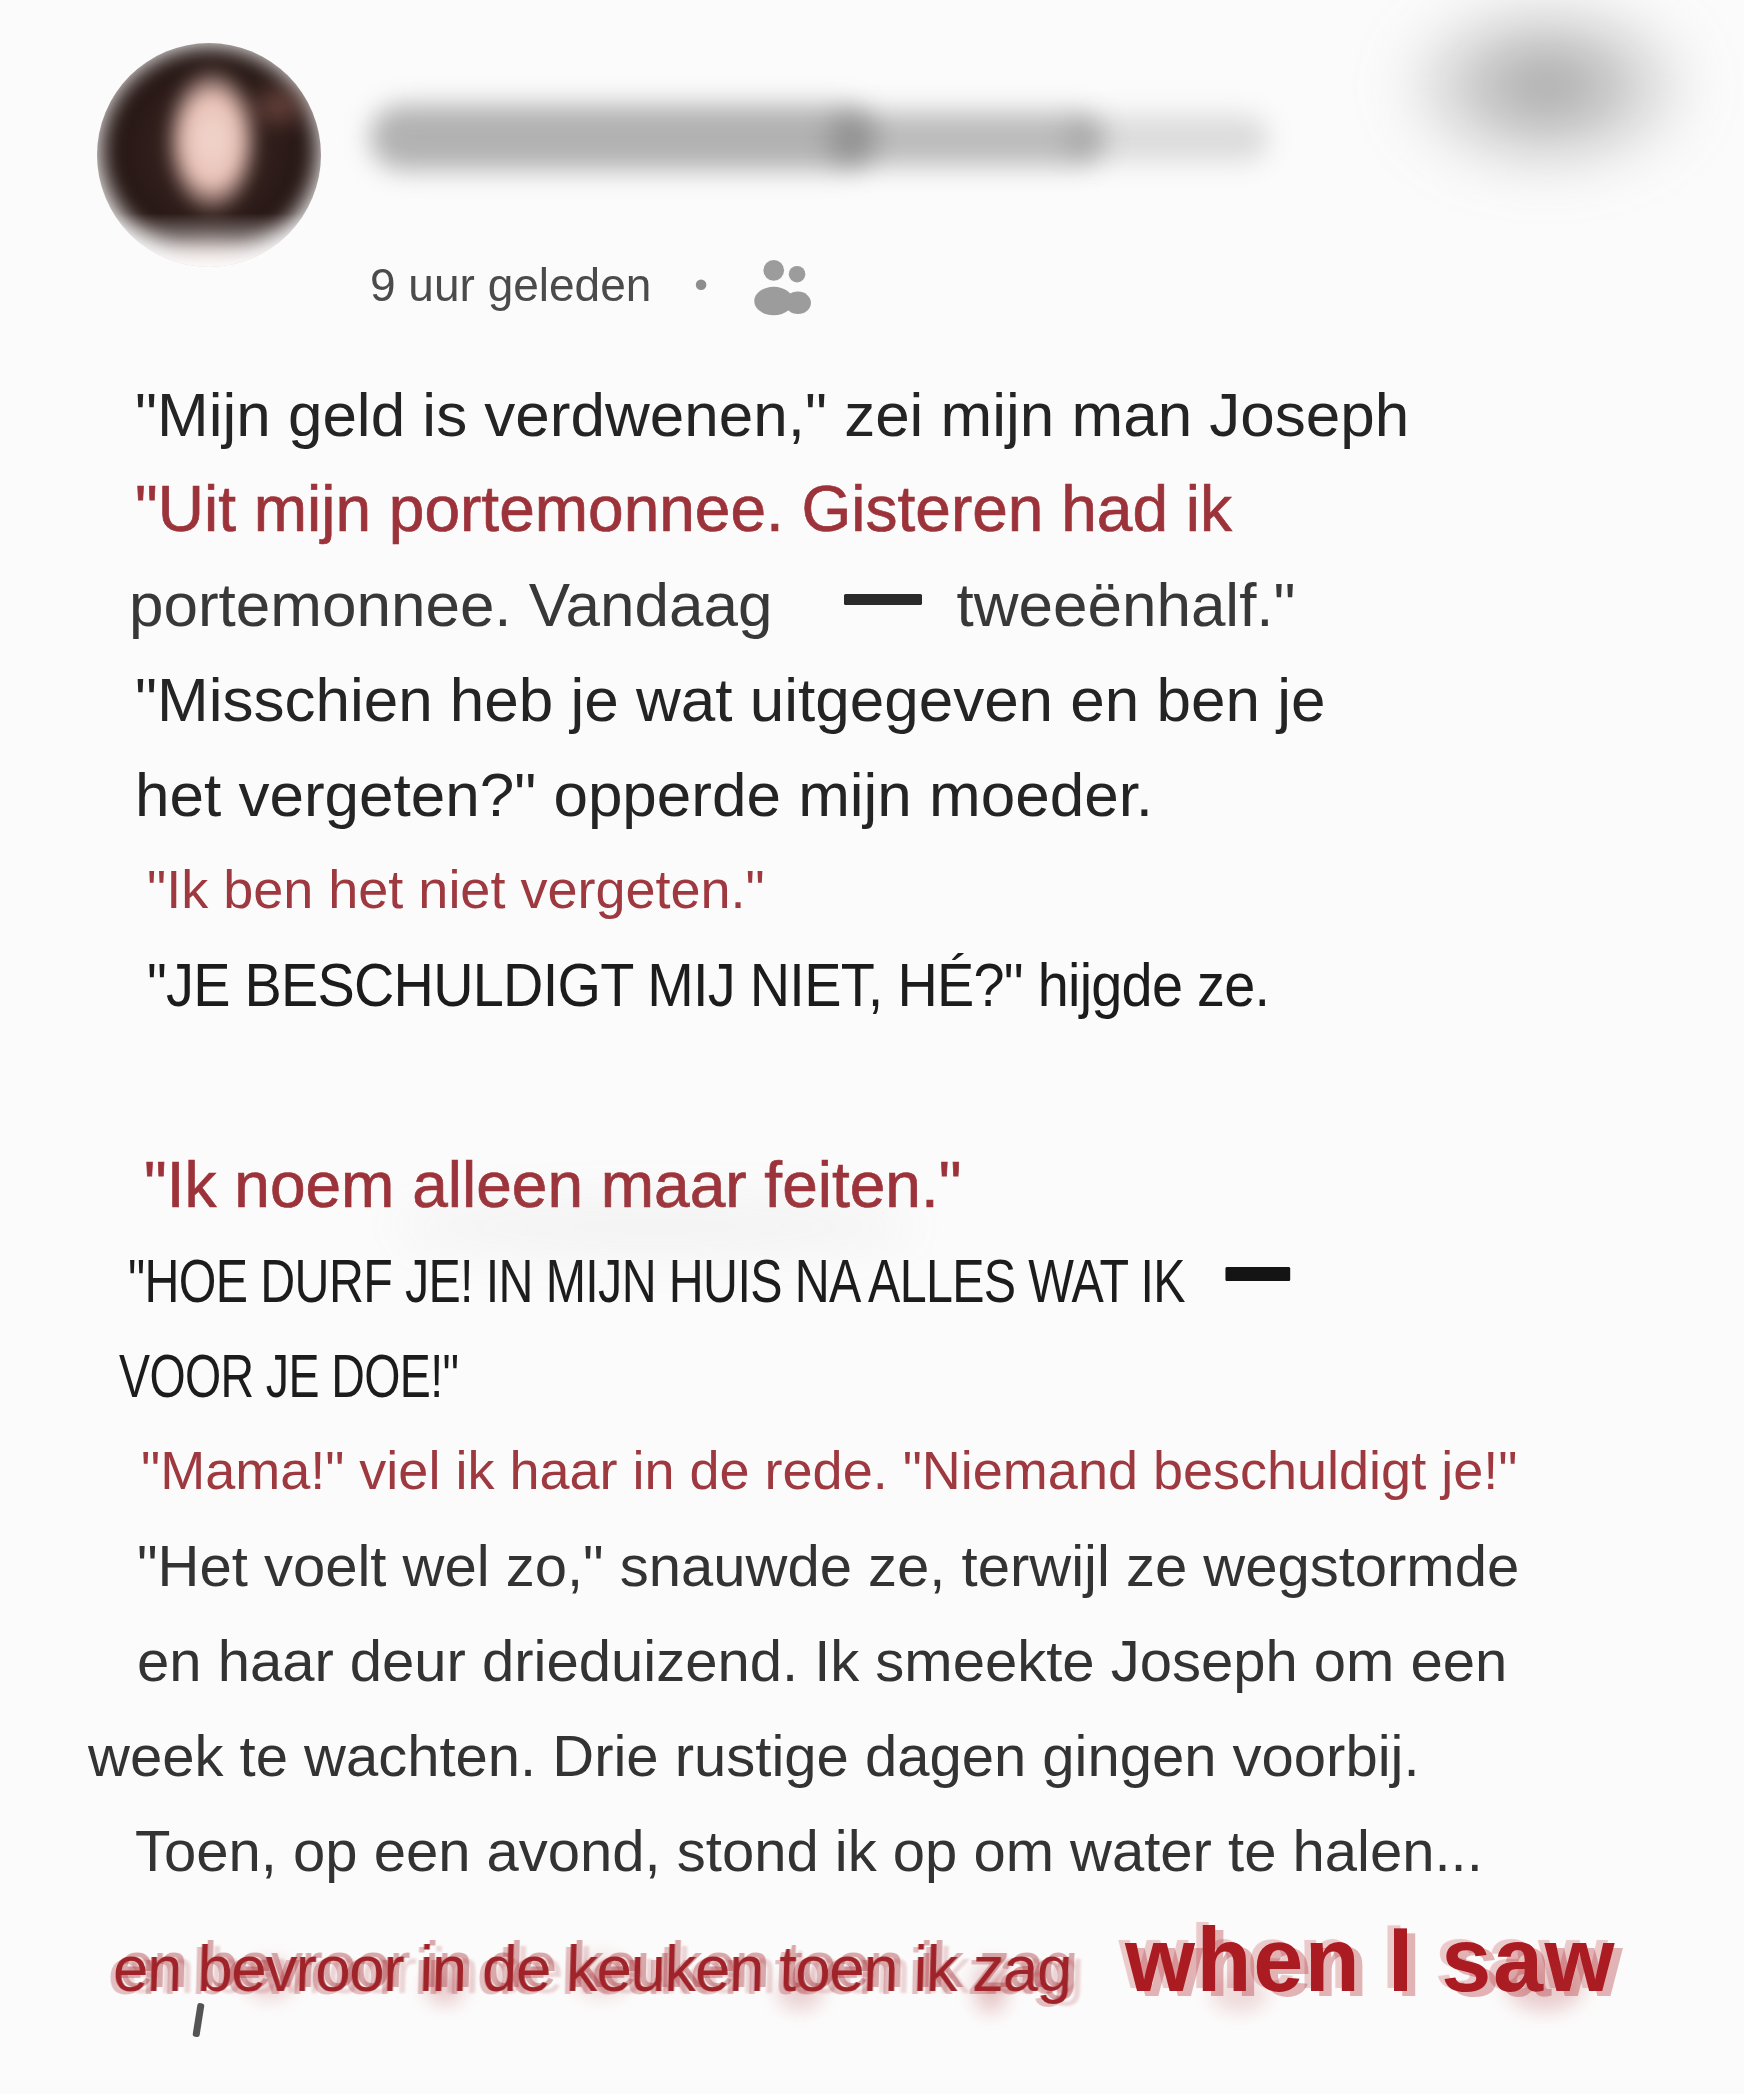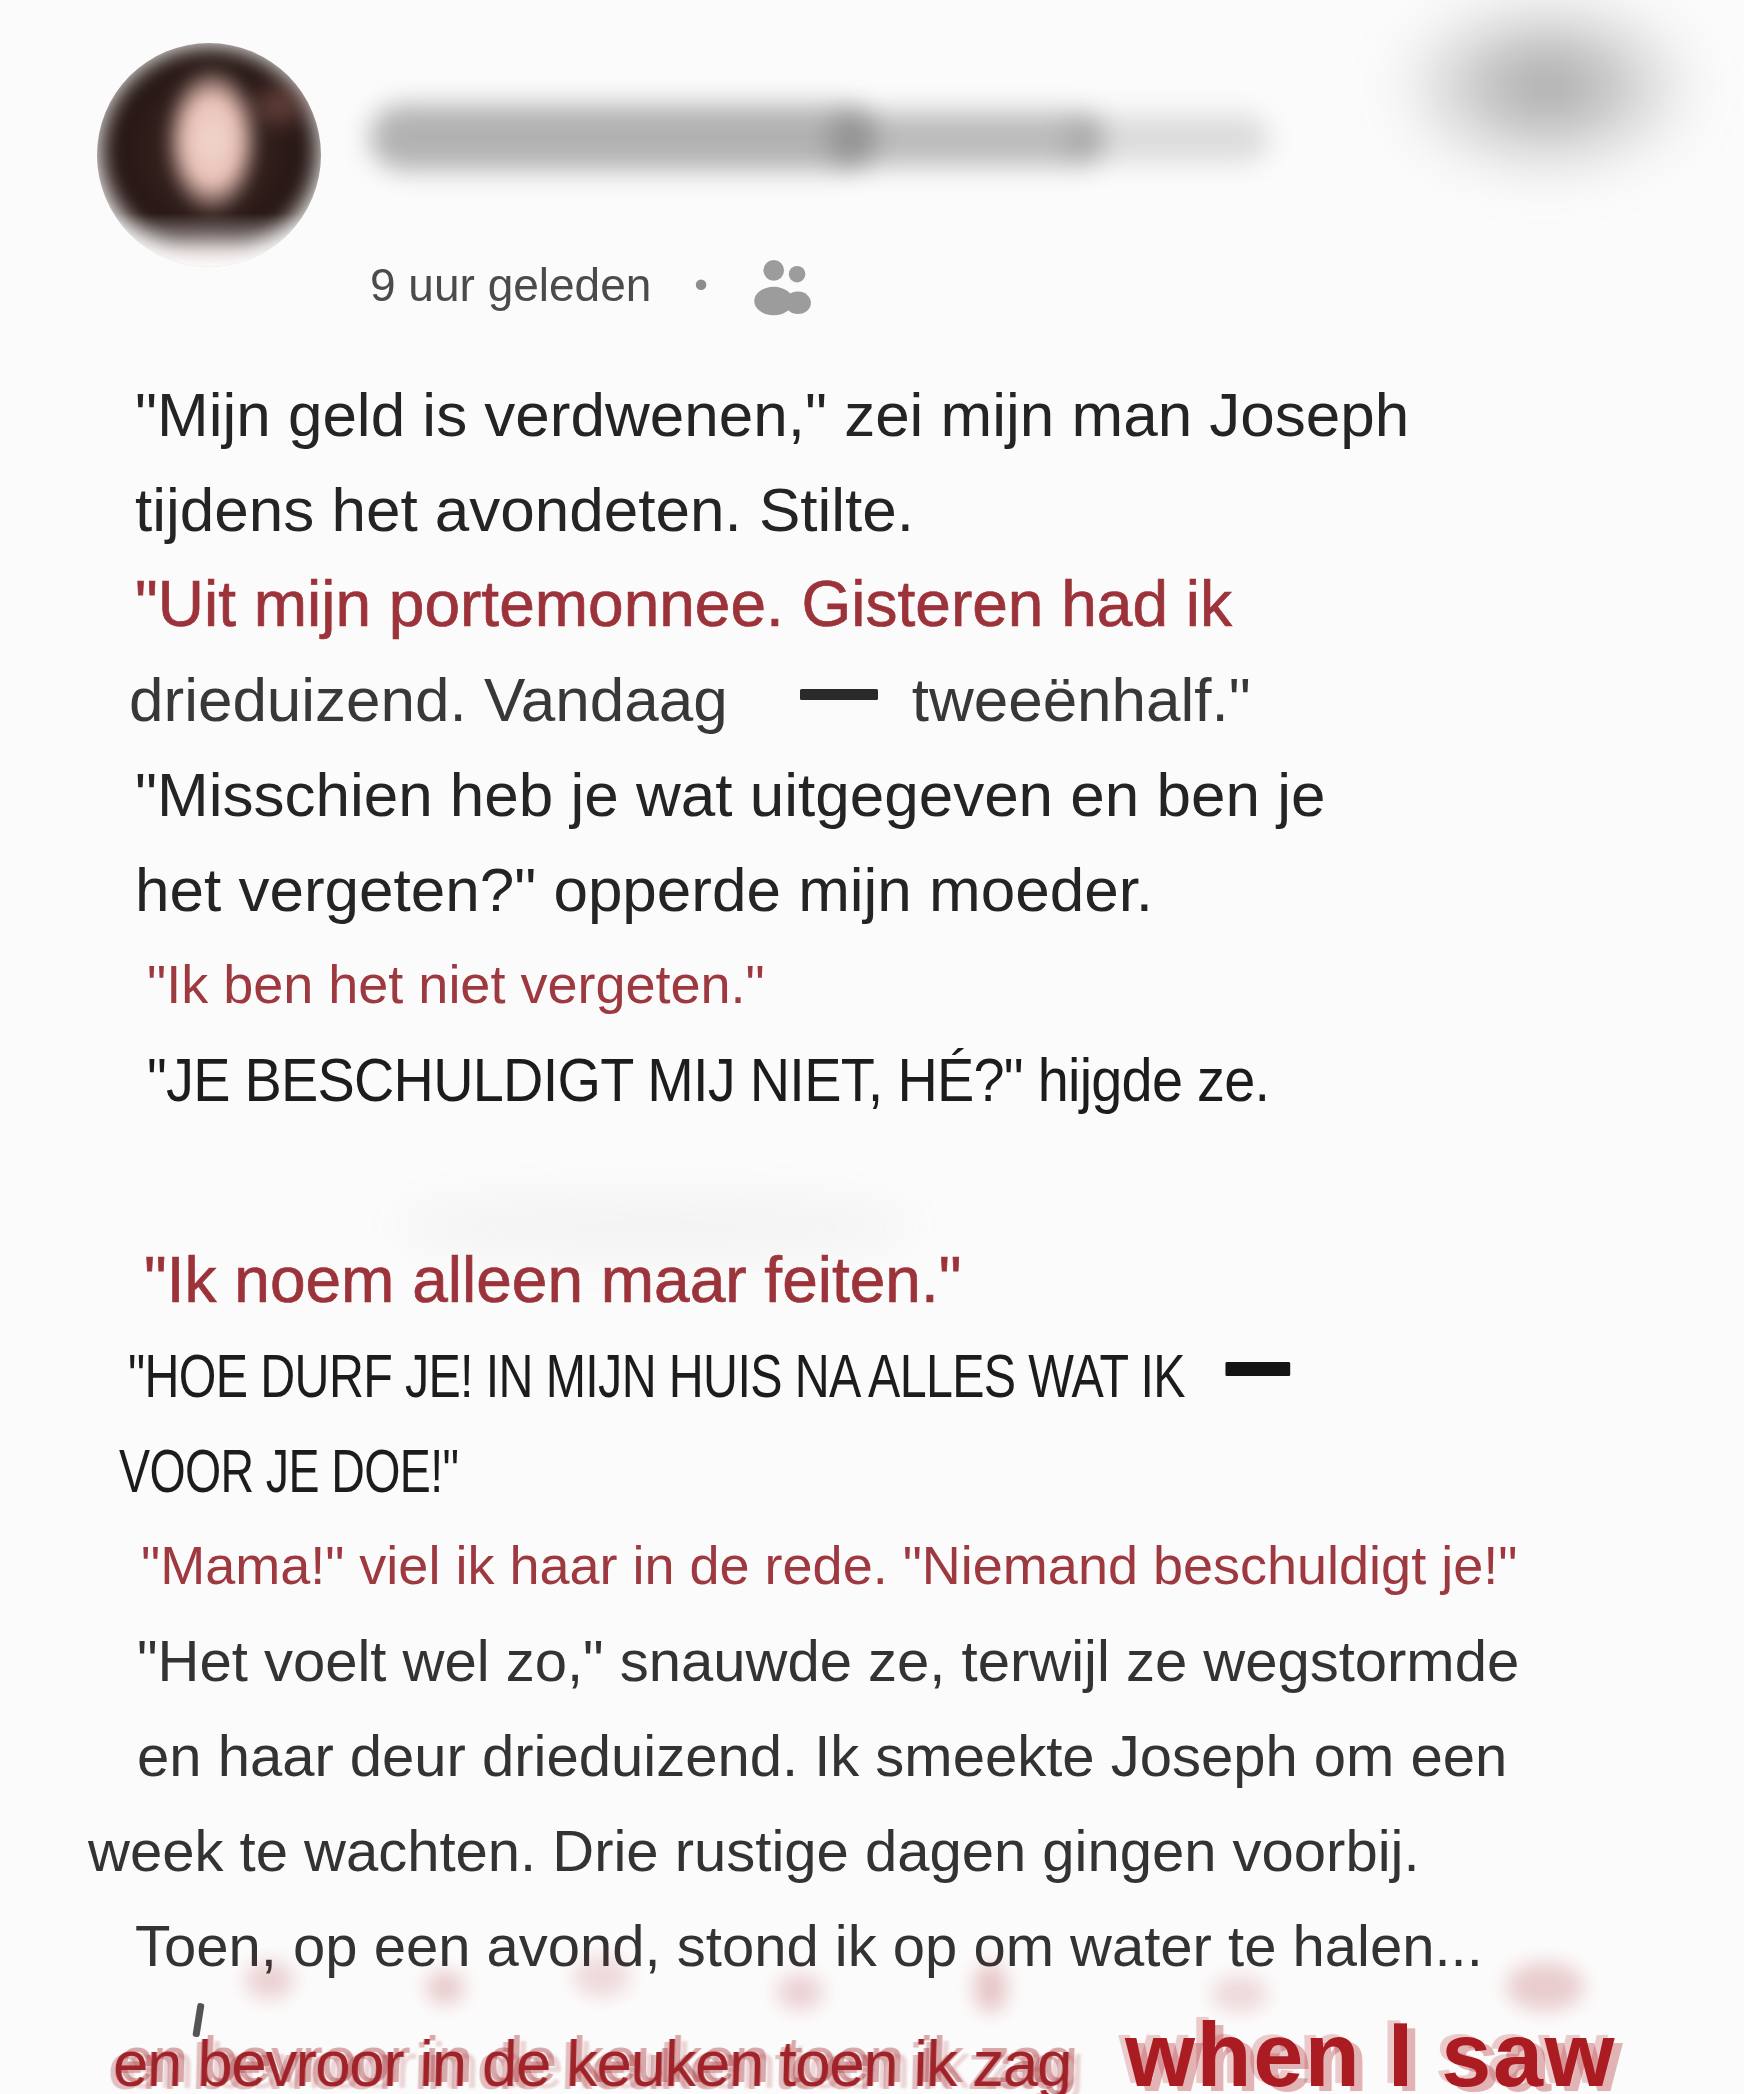--- a/index.html
+++ b/index.html
@@ -110,24 +110,23 @@
     <svg class="friends" viewBox="0 0 24 22" xmlns="http://www.w3.org/2000/svg">
       <circle cx="9.2" cy="6.2" r="3.5"></circle>
       <circle cx="17.1" cy="7.5" r="2.8"></circle>
       <ellipse cx="9.2" cy="16.6" rx="6.6" ry="4.8"></ellipse>
       <ellipse cx="17.4" cy="17.2" rx="4.4" ry="3.8"></ellipse>
     </svg>
   </div>
 
   <div class="story">
     <div class="line l0 dark">"Mijn geld is verdwenen," zei mijn man Joseph</div>
-    <div class="line l1 dark">tijdens het avondeten. Stilte.</div>
     <div class="line l2 redstrong">"Uit mijn portemonnee. Gisteren had ik</div>
     <div class="line l3 gray">
-      <span>drieduizend. Vandaag</span><span class="dash dash-mid"></span><span>tweeënhalf."</span>
+      <span>portemonnee. Vandaag</span><span class="dash dash-mid"></span><span>tweeënhalf."</span>
     </div>
     <div class="line l4 dark">"Misschien heb je wat uitgegeven en ben je</div>
     <div class="line l5 dark">het vergeten?" opperde mijn moeder.</div>
     <div class="line l6 redsmall">"Ik ben het niet vergeten."</div>
     <div class="line l7 caps">
       <span class="sx sx90">"JE BESCHULDIGT MIJ NIET, HÉ?" hijgde ze.</span>
     </div>
     <div class="line l8 redstrong">"Ik noem alleen maar feiten."</div>
     <div class="line l9 caps">
       <span class="sx sx78"><span>"HOE DURF JE! IN MIJN HUIS NA ALLES WAT IK</span><span class="dash dash-end"></span></span>

